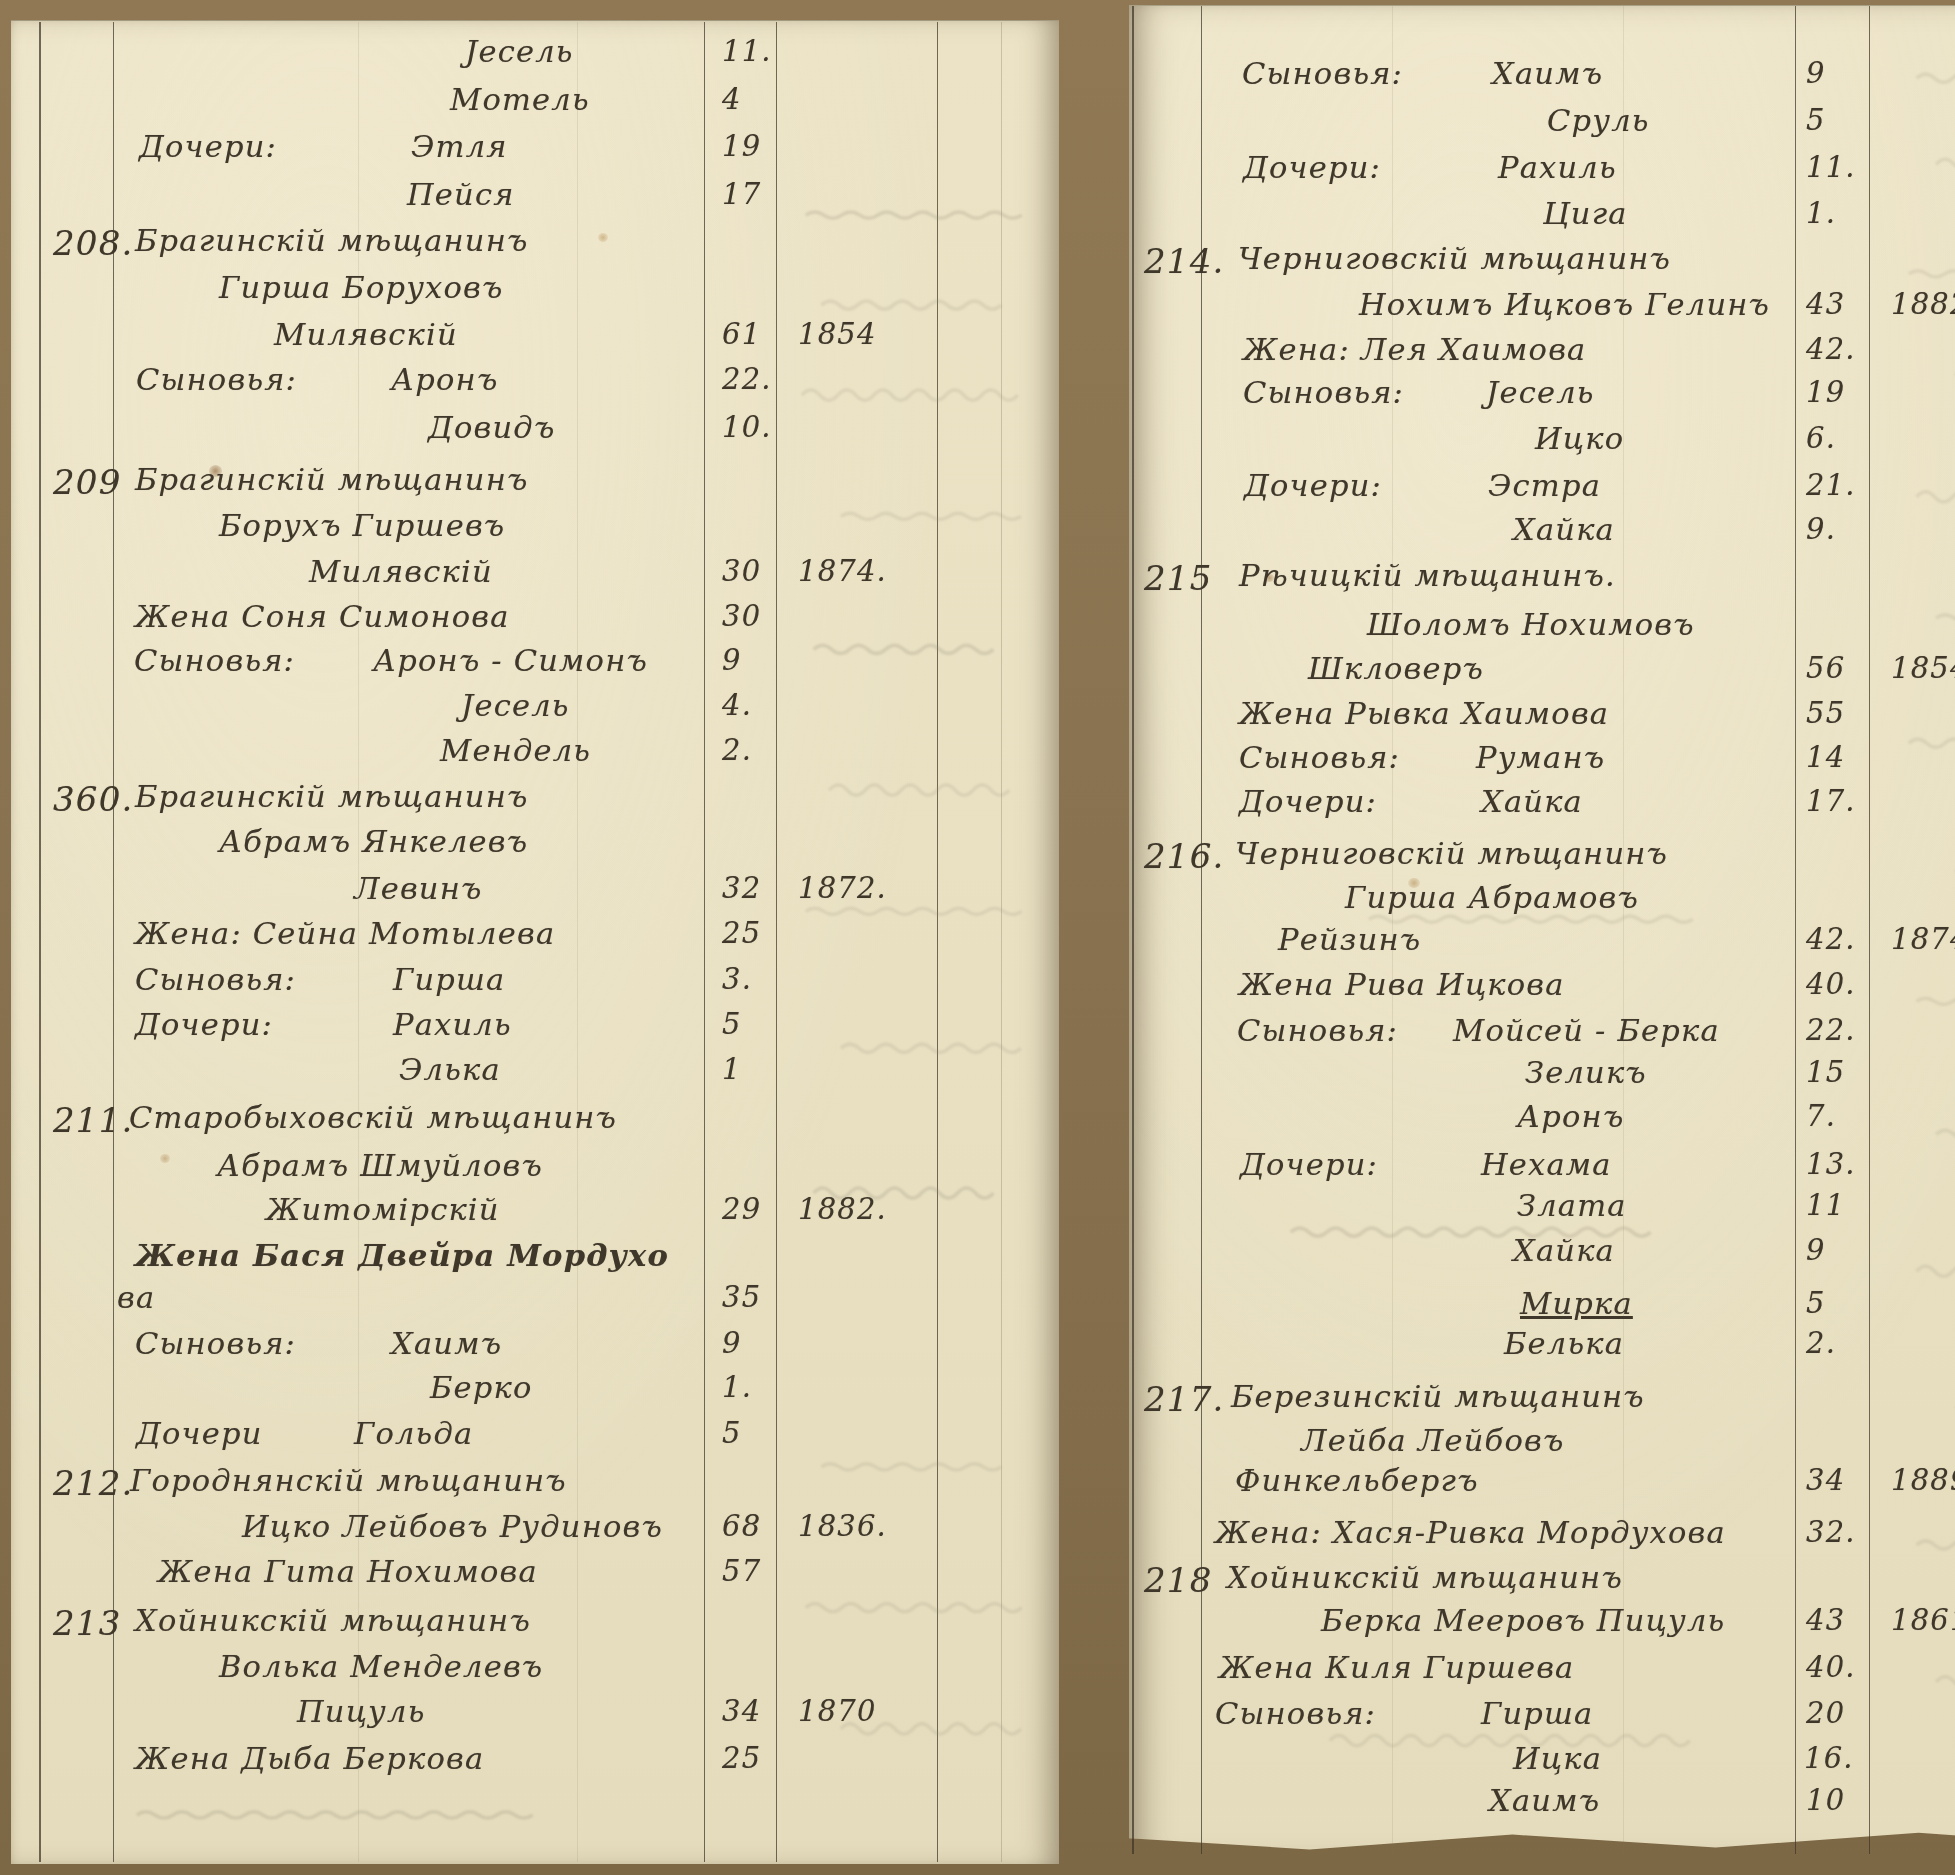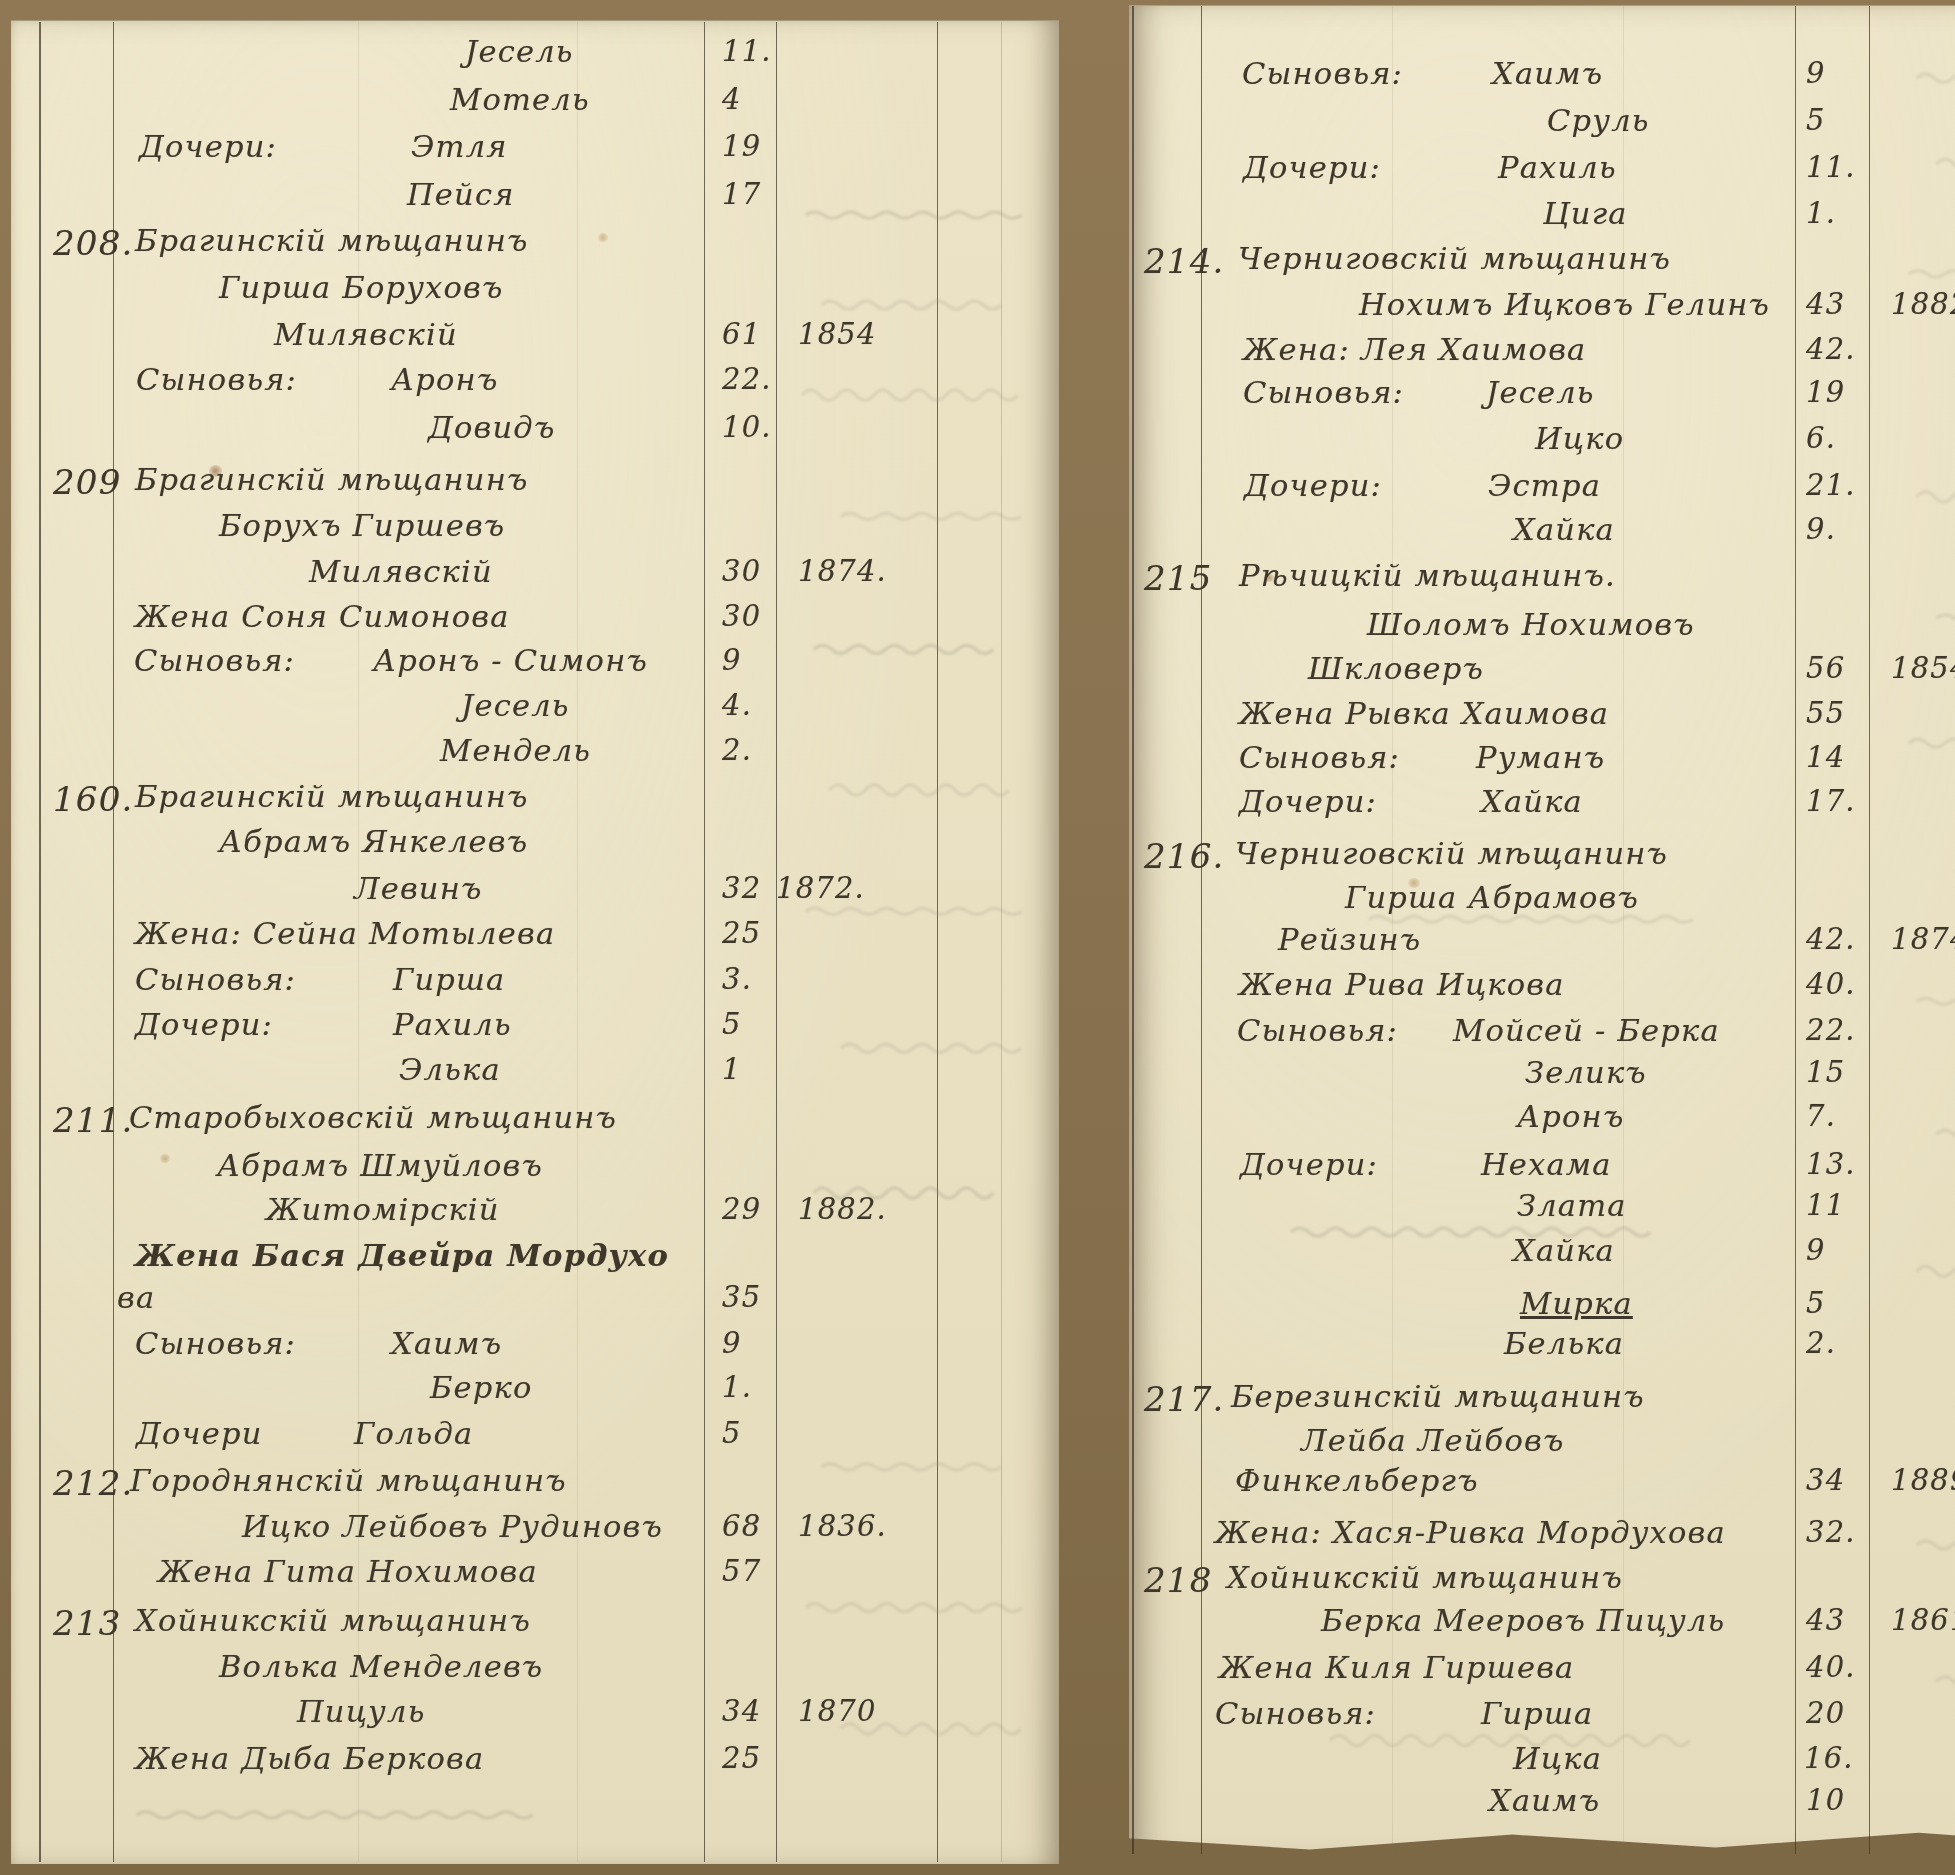--- a/index.html
+++ b/index.html
@@ -137,26 +137,26 @@
     <span class="ink row-year" style="left: 798px; top: 554px;">1874.</span>
     <span class="ink row-name" style="left: 135px; top: 599px;">Жена Соня Симонова</span>
     <span class="ink row-age" style="left: 722px; top: 599px;">30</span>
     <span class="ink row-label" style="left: 134px; top: 643px;">Сыновья:</span>
     <span class="ink row-name" style="left: 373px; top: 643px;">Аронъ - Симонъ</span>
     <span class="ink row-age" style="left: 722px; top: 643px;">9</span>
     <span class="ink row-name" style="left: 461px; top: 688px;">Јесель</span>
     <span class="ink row-age" style="left: 722px; top: 688px;">4.</span>
     <span class="ink row-name" style="left: 440px; top: 733px;">Мендель</span>
     <span class="ink row-age" style="left: 722px; top: 733px;">2.</span>
-    <span class="ink entry-num" style="left: 53px; top: 779px;">160.</span>
+    <span class="ink entry-num" style="left: 53px; top: 779px;">360.</span>
     <span class="ink row-name" style="left: 135px; top: 779px;">Брагинскій мѣщанинъ</span>
     <span class="ink row-name" style="left: 219px; top: 824px;">Абрамъ Янкелевъ</span>
     <span class="ink row-name" style="left: 354px; top: 871px;">Левинъ</span>
     <span class="ink row-age" style="left: 722px; top: 871px;">32</span>
-    <span class="ink row-year" style="left: 776px; top: 871px;">1872.</span>
+    <span class="ink row-year" style="left: 798px; top: 871px;">1872.</span>
     <span class="ink row-name" style="left: 135px; top: 916px;">Жена: Сейна Мотылева</span>
     <span class="ink row-age" style="left: 722px; top: 916px;">25</span>
     <span class="ink row-label" style="left: 135px; top: 962px;">Сыновья:</span>
     <span class="ink row-name" style="left: 393px; top: 962px;">Гирша</span>
     <span class="ink row-age" style="left: 722px; top: 962px;">3.</span>
     <span class="ink row-label" style="left: 135px; top: 1007px;">Дочери:</span>
     <span class="ink row-name" style="left: 393px; top: 1007px;">Рахиль</span>
     <span class="ink row-age" style="left: 722px; top: 1007px;">5</span>
     <span class="ink row-name" style="left: 399px; top: 1052px;">Элька</span>
     <span class="ink row-age" style="left: 722px; top: 1052px;">1</span>

